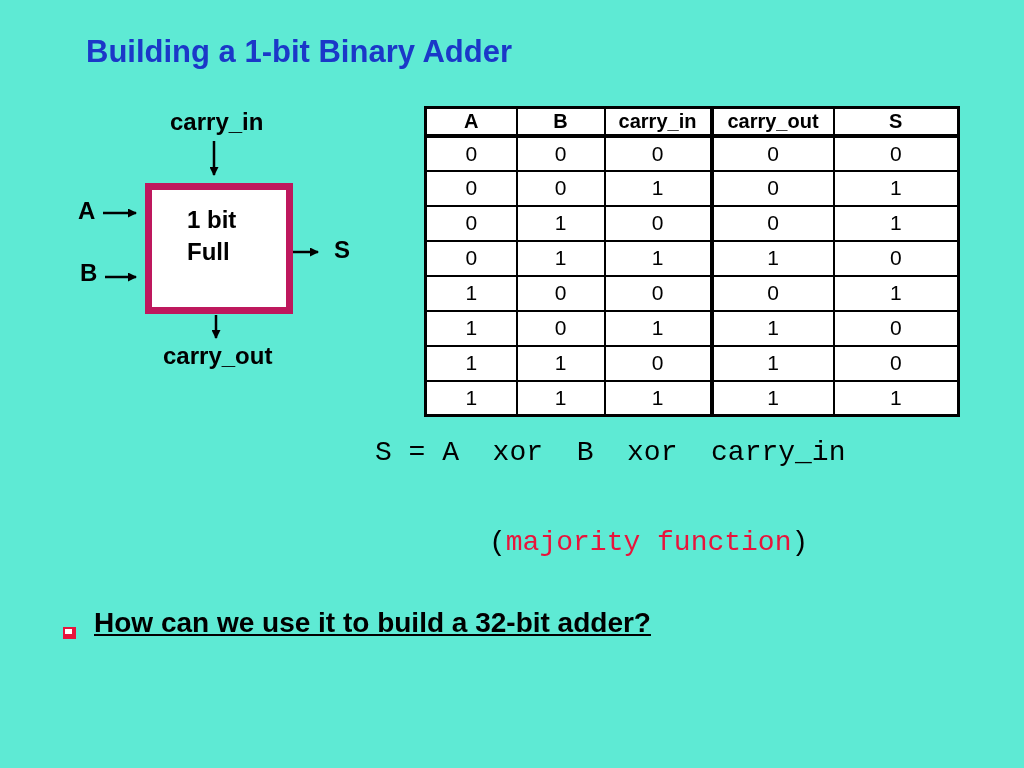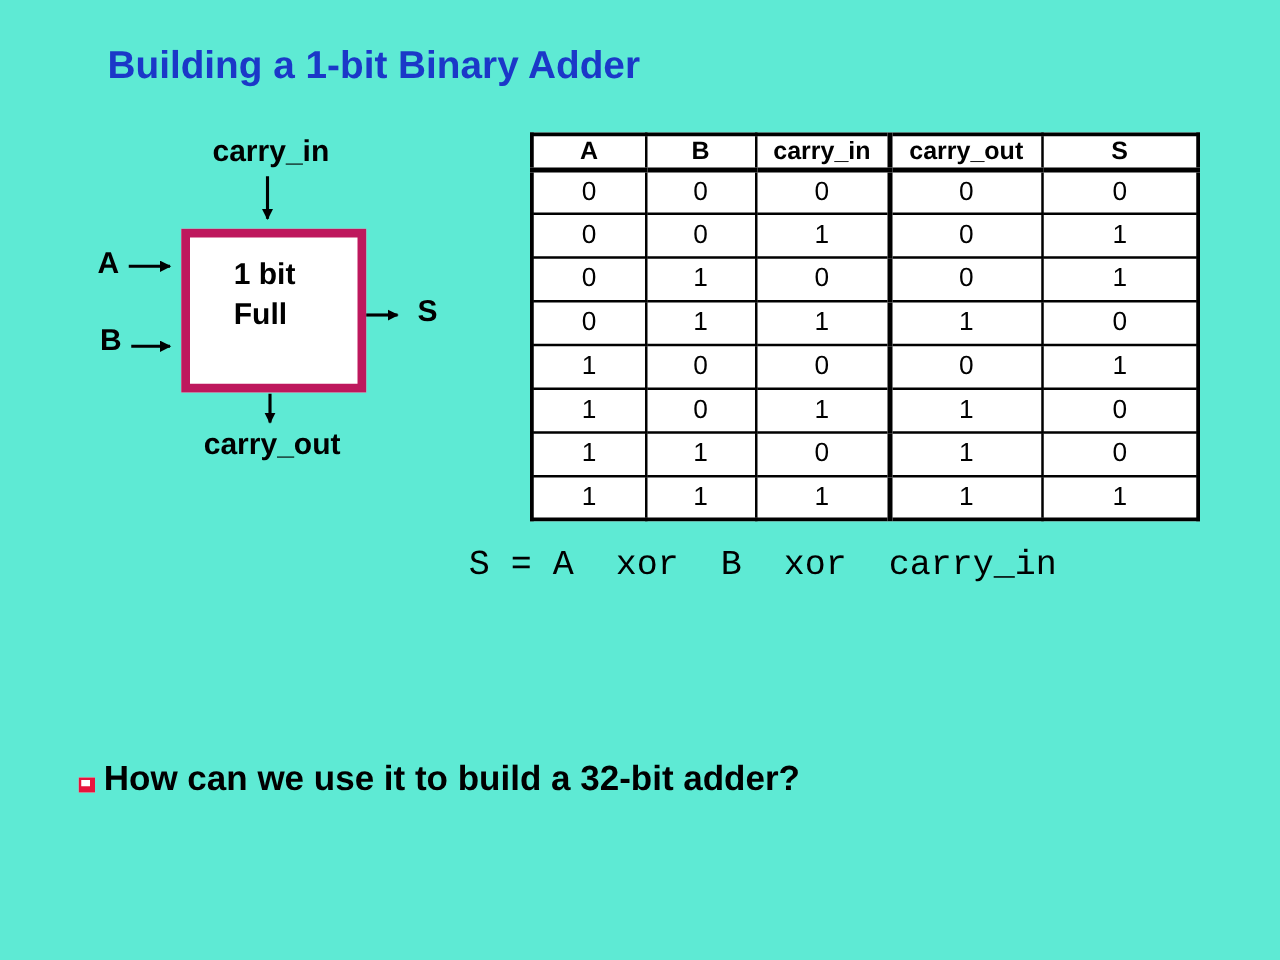--- a/index.html
+++ b/index.html
@@ -93,22 +93,23 @@
   }
   .eq1 { left: 375px; top: 437px; }
   .eq2 { left: 375px; top: 495px; }
   .eq-note { left: 489px; top: 527px; }
   .red { color: #e8143c; }
   
   .bullet {
     position: absolute;
     left: 63px;
     display: flex;
-    align-items: center;
-    gap: 7px;
+    align-items: flex-end;
+    gap: 18px;
+    text-decoration: underline;
   }
   .bullet-1 { top: 606px; }
   .bullet-2 { top: 670px; }
   .sq {
     flex: 0 0 auto;
     width: 13px;
     height: 12px;
     margin-top: 10px;
     border: 2px solid #e8143c;
     border-right-width: 4px;
@@ -226,19 +227,20 @@
           <td>1</td>
           <td>1</td>
           <td>1</td>
           <td>1</td>
           <td>1</td>
         </tr>
       </tbody>
   </table>
 
   <div class="eq eq1">S = A  xor  B  xor  carry_in</div>
+  <div class="eq eq-note"><span>(</span><span class="red">majority function</span><span>)</span></div>
 
   <div class="bullet bullet-1">
     <span class="sq"></span>
     <span class="btext">How can we use it to build a 32-bit adder?</span>
   </div>
 
 </div>
 
 </body></html>

